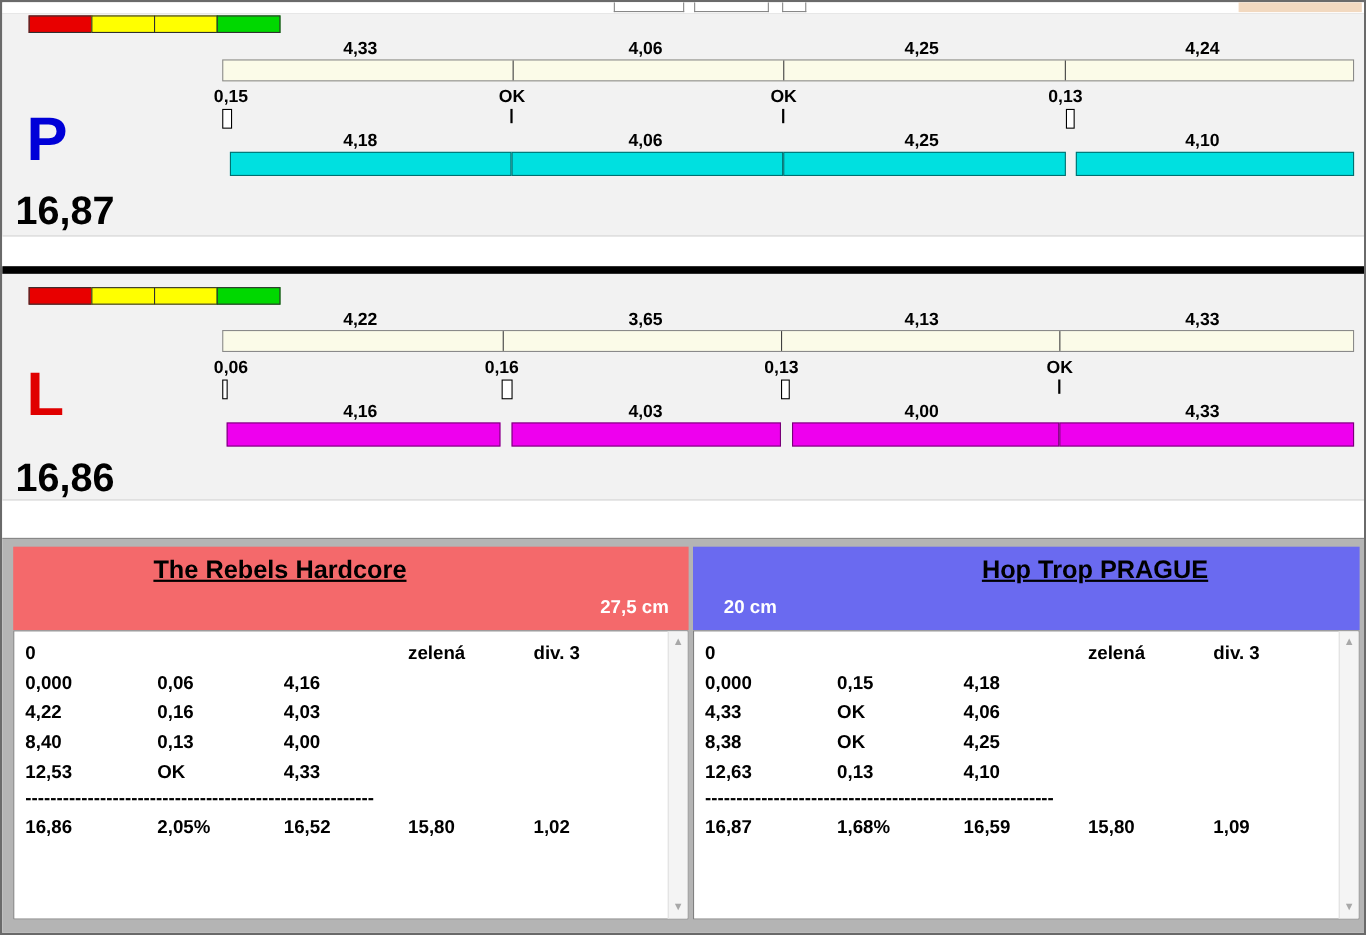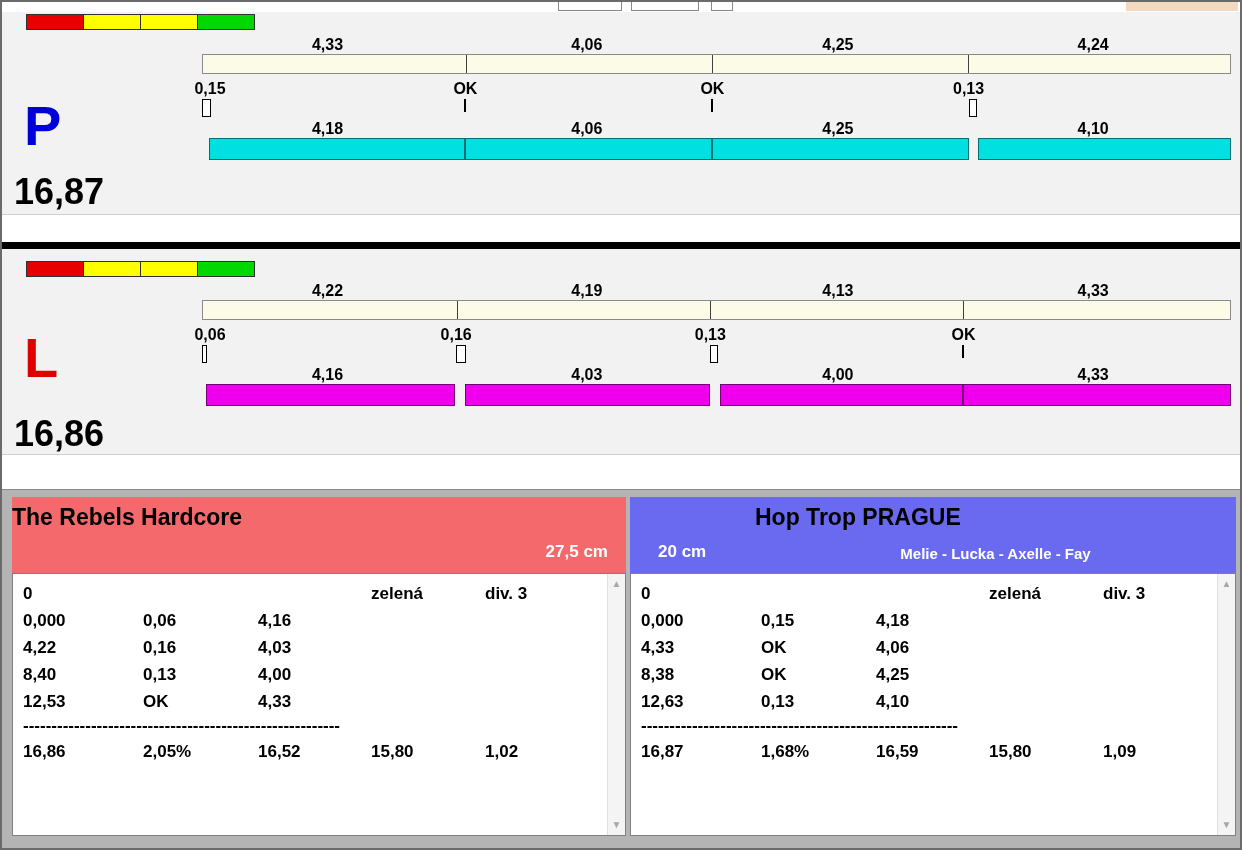--- a/index.html
+++ b/index.html
@@ -91,21 +91,21 @@
 
   .white-strip{position:absolute;left:0;right:0;background:#ffffff;border-top:1px solid #d0d0d0;}
   .lane-p .white-strip{top:202px;height:28px;}
   .lane-l .white-strip{top:205px;height:35px;}
 
   
   #teams{position:absolute;top:487px;left:0;width:100%;height:363px;background:#b4b4b4;border-top:1px solid #888;}
   .team-block{position:absolute;top:7px;height:76px;}
   .team-block.left{left:10px;width:614px;background:var(--team_left_bg,#f4696b);}
   .team-block.right{left:628px;width:606px;background:var(--team_right_bg,#6a6af0);}
-  .team-name{position:absolute;top:7px;font-size:23px;color:#000;white-space:nowrap;}
+  .team-name{position:absolute;top:7px;font-size:23px;color:#000;text-align:center;white-space:nowrap;text-decoration:underline;}
   .team-block.left  .team-name{left:0;width:485px;}
   .team-block.right .team-name{left:125px;right:0;}
   .team-members{position:absolute;top:48px;font-size:15px;color:#fff;text-align:center;white-space:nowrap;}
   .team-block.left  .team-members{left:0;width:485px;}
   .team-block.right .team-members{left:125px;right:0;}
   .team-height{position:absolute;top:45px;font-size:17px;color:#fff;white-space:nowrap;}
   .team-block.left  .team-height{right:18px;}
   .team-block.right .team-height{left:28px;}
 
   #datetime{position:absolute;top:4px;left:50%;transform:translateX(-50%);
@@ -192,21 +192,21 @@
   <div class="lane lane-l">
     <div class="lights">
       <span class="light l-red"></span>
       <span class="light l-yellow"></span>
       <span class="light l-yellow"></span>
       <span class="light l-green"></span>
     </div>
     <div class="barzone">
       <div class="row-labels top-labels">
         <span class="seg-label pos1">4,22</span>
-        <span class="seg-label pos2">4,19</span>
+        <span class="seg-label pos2">3,65</span>
         <span class="seg-label pos3">4,13</span>
         <span class="seg-label pos4">4,33</span>
       </div>
       <div class="top-bar">
         <span class="divider d1"></span>
         <span class="divider d2"></span>
         <span class="divider d3"></span>
       </div>
       <div class="row-labels exch-labels">
         <span class="exch e0">0,06</span>
@@ -240,21 +240,20 @@
 
   <div id="teams">
 
     <div class="team-block left">
       <div class="team-name">The Rebels Hardcore</div>
       <div class="team-height">27,5 cm</div>
     </div>
 
     <div class="team-block right">
       <div class="team-name">Hop Trop PRAGUE</div>
-      <div class="team-members">Melie - Lucka - Axelle - Fay</div>
       <div class="team-height">20 cm</div>
     </div>
 
 
     <div class="table-panel left">
       <div class="trow row0">
         <span class="c c1">0</span>
         <span class="c c4">zelená</span>
         <span class="c c5">div. 3</span>
       </div>

